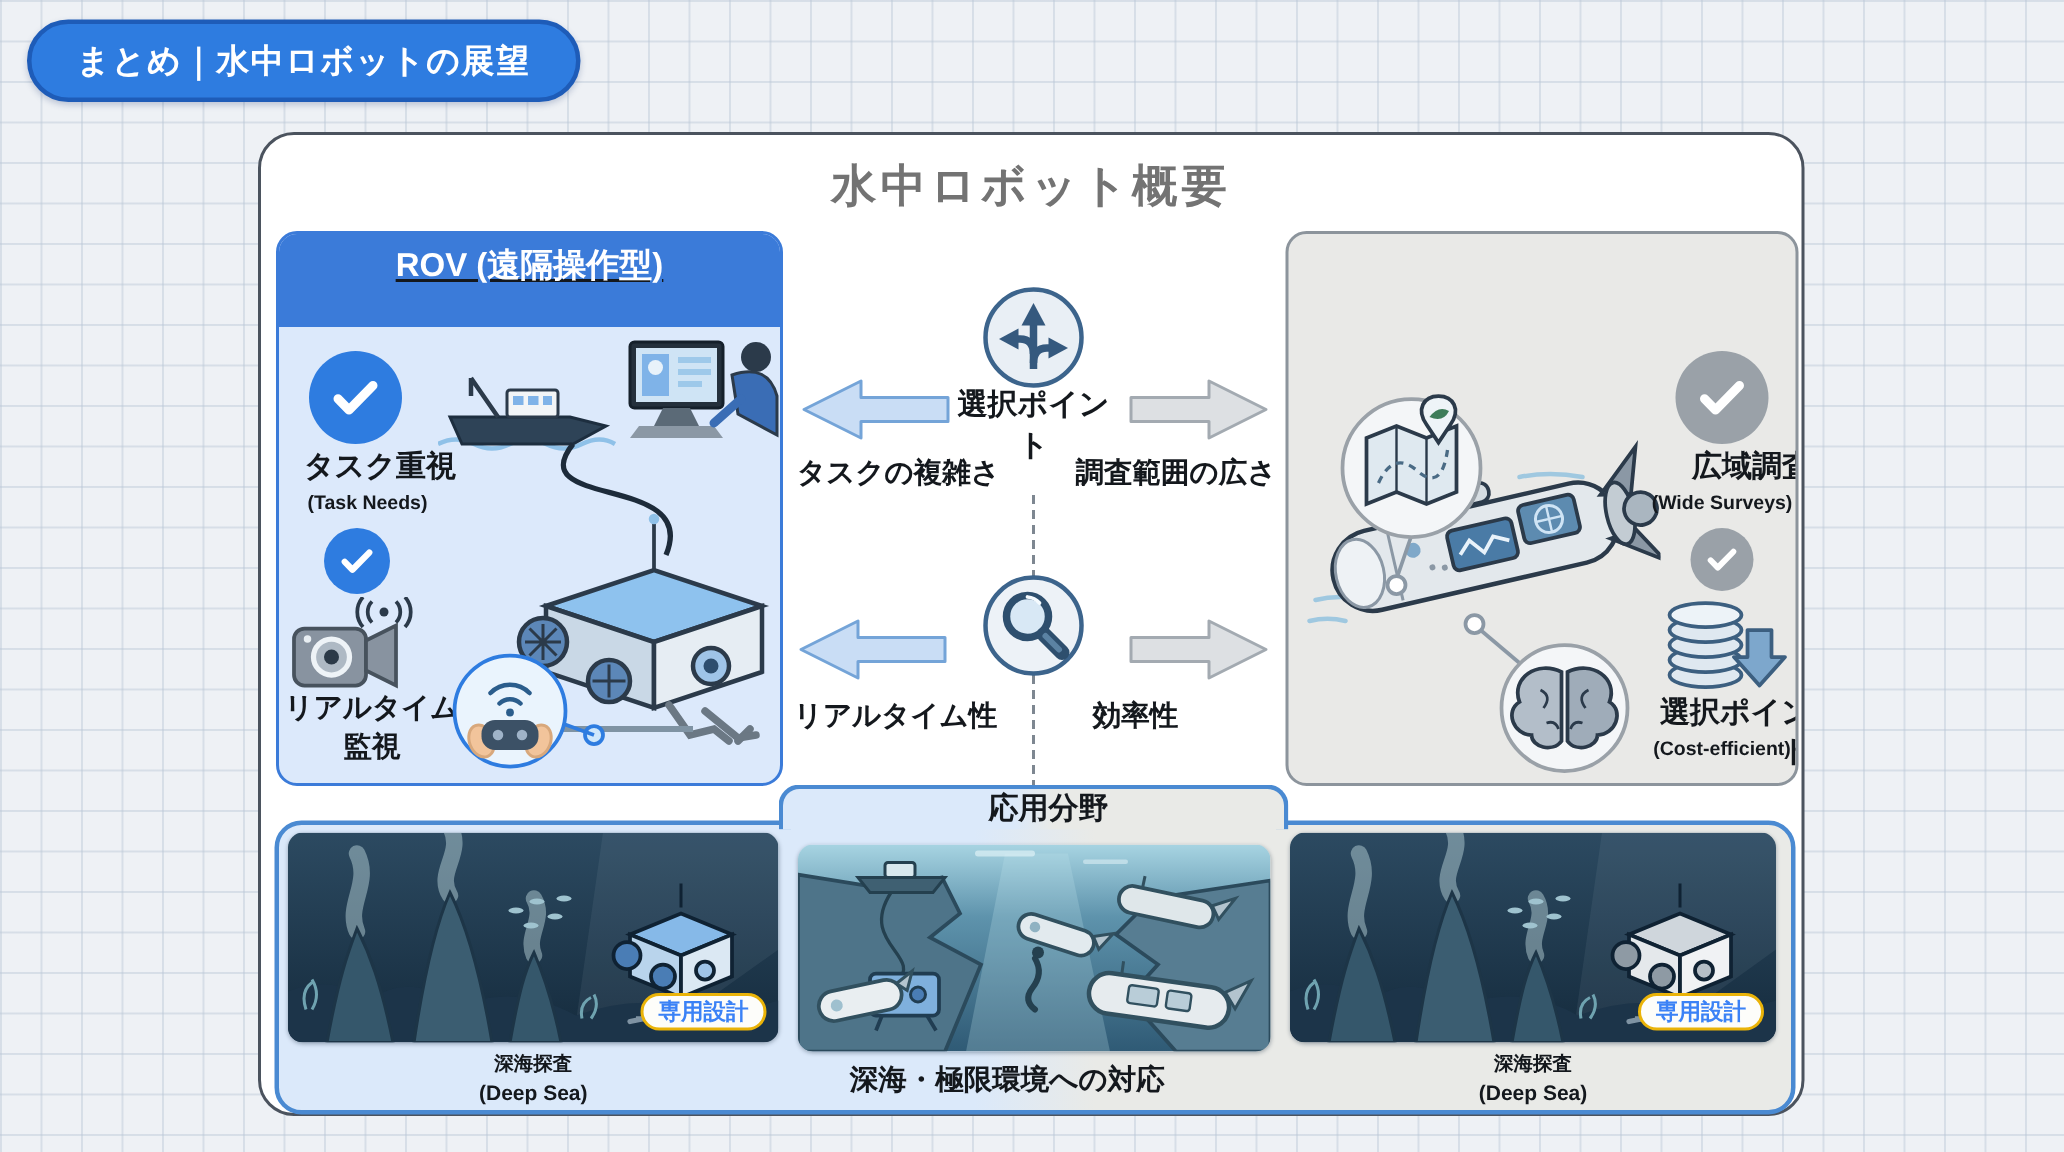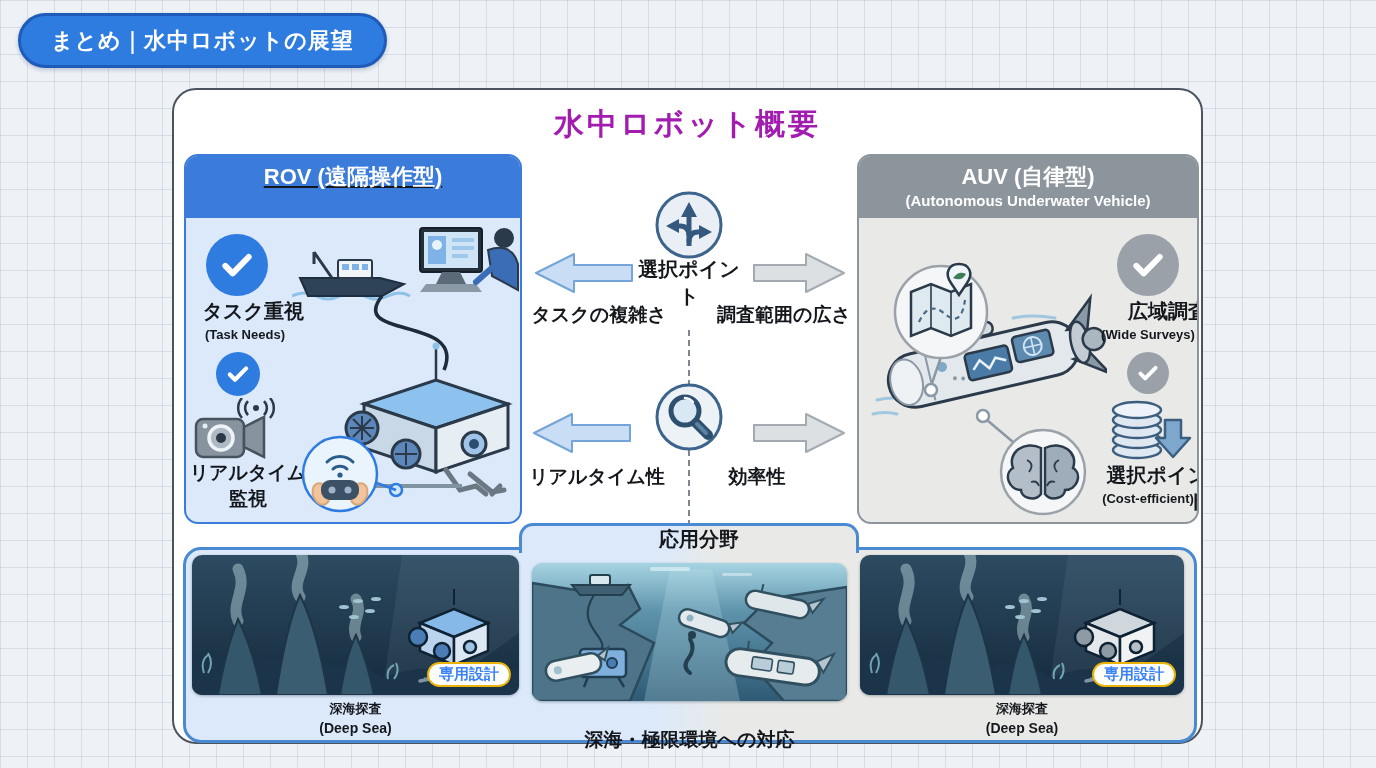--- a/index.html
+++ b/index.html
@@ -24,21 +24,21 @@
     box-shadow:0 2px 4px rgba(30,60,120,.25);
   }
   .top-badge span { color:#fff; font-size:22px; font-weight:bold; letter-spacing:1px; }
 
   
   .main-card {
     left:172px; top:88px; width:1031px; height:656px;
     background:#ffffff; border:2px solid #4b535e; border-radius:24px;
   }
   .main-title { left:0; top:14px; width:100%; text-align:center;
-    font-size:30px; font-weight:bold; letter-spacing:3px; color:#a21caf; }
+    font-size:30px; font-weight:bold; letter-spacing:3px; color:#737373; }
 
   
   .panel { border-radius:14px; overflow:hidden; }
   .panel.rov { left:10px; top:64px; width:338px; height:370px;
     background:#dcе9fb; background:#dce9fb; border:2px solid #3b7bd9; }
   .panel.auv { left:683px; top:64px; width:342px; height:370px;
     background:#e9e9e7; border:2px solid #8c949c; }
   .panel-header { width:100%; height:62px; text-align:center; padding-top:6px; }
   .panel.rov .panel-header { background:#3b7bd9;text-decoration:underline; }
   .panel.auv .panel-header { background:#8c949c; }
@@ -210,24 +210,20 @@
   <svg class="abs" style="left:358px;top:320px;" width="100" height="46" viewBox="0 0 100 46">
     <polygon points="2,23 40,4 40,15 98,15 98,31 40,31 40,42" fill="#c9ddf5" stroke="#74a4d8" stroke-width="2" stroke-linejoin="round"></polygon>
   </svg>
   <svg class="abs" style="left:578px;top:320px;" width="94" height="46" viewBox="0 0 94 46">
     <polygon points="92,23 54,4 54,15 2,15 2,31 54,31 54,42" fill="#dde0e3" stroke="#a3aab1" stroke-width="2" stroke-linejoin="round"></polygon>
   </svg>
   <div class="abs crit" style="left:352px;top:374px;width:142px;">リアルタイム性</div>
   <div class="abs crit" style="left:528px;top:374px;width:110px;">効率性</div>
 
   <section class="abs panel auv">
-    <header class="panel-header">
-      <div class="panel-title">AUV (自律型)</div>
-      <div class="panel-subtitle">(Autonomous Underwater Vehicle)</div>
-    </header>
 
     <svg class="abs" style="left:4px;top:64px;" width="244" height="304" viewBox="0 0 244 304">
       <path d="M150,98 q20,-4 42,0 M162,110 q16,-3 30,0 M14,180 q16,-4 34,0 M10,194 q12,-3 24,0 M150,232 q24,-5 52,0 M168,244 q18,-4 34,0" stroke="#9fc8e0" stroke-width="3" fill="none" stroke-linecap="round"></path>
       <g transform="translate(20,140) rotate(-13)">
         <rect x="0" y="0" width="194" height="54" rx="27" fill="#e3e8ec" stroke="#2b3a4a" stroke-width="3"></rect>
         <ellipse cx="18" cy="27" rx="16" ry="23" fill="#eef2f5" stroke="#8b98a5" stroke-width="2"></ellipse>
         <line x1="42" y1="3" x2="42" y2="51" stroke="#8b98a5" stroke-width="2"></line>
         <circle cx="56" cy="20" r="5" fill="#7fa8c9"></circle>
         <circle cx="66" cy="34" r="2" fill="#8b98a5"></circle>
           <circle cx="74" cy="36" r="2" fill="#8b98a5"></circle>
@@ -419,18 +415,18 @@
         <line x1="16" y1="90" x2="74" y2="90" stroke="#7f93a3" stroke-width="3"></line>
       </g>
     </svg>
     <div class="abs design-badge">専用設計</div>
   </div>
 
   <div class="abs caption" style="left:18px;top:607px;width:327px;">
     <div class="c1">深海探査</div>
     <div class="c2">(Deep Sea)</div>
   </div>
-  <div class="abs caption-mid" style="left:358px;top:617px;width:315px;margin-top:20px;">深海・極限環境への対応</div>
+  <div class="abs caption-mid" style="left:340px;top:617px;width:315px;">深海・極限環境への対応</div>
   <div class="abs caption" style="left:686px;top:607px;width:324px;">
     <div class="c1">深海探査</div>
     <div class="c2">(Deep Sea)</div>
   </div>
 </div>
 
 </body></html>

